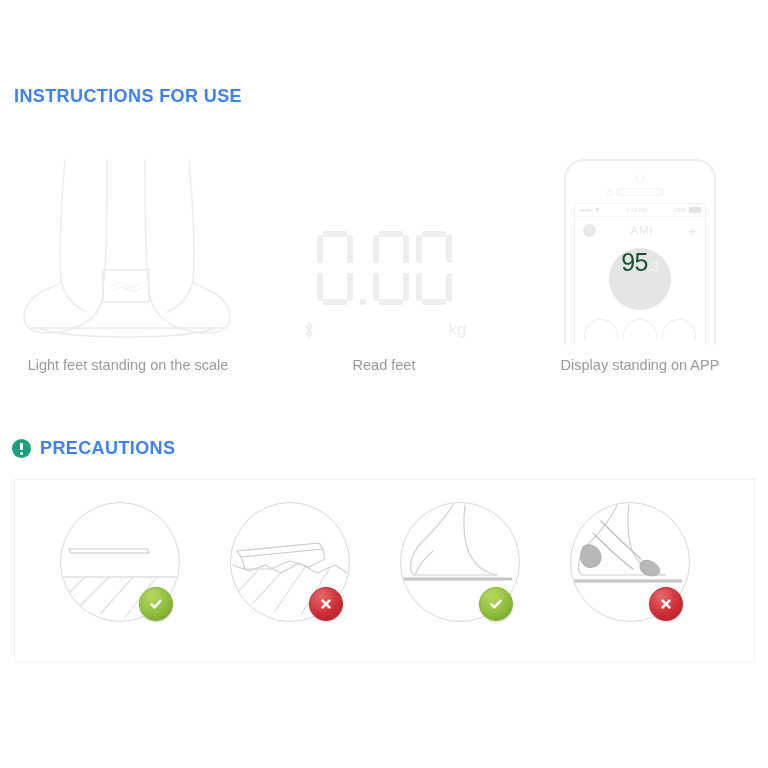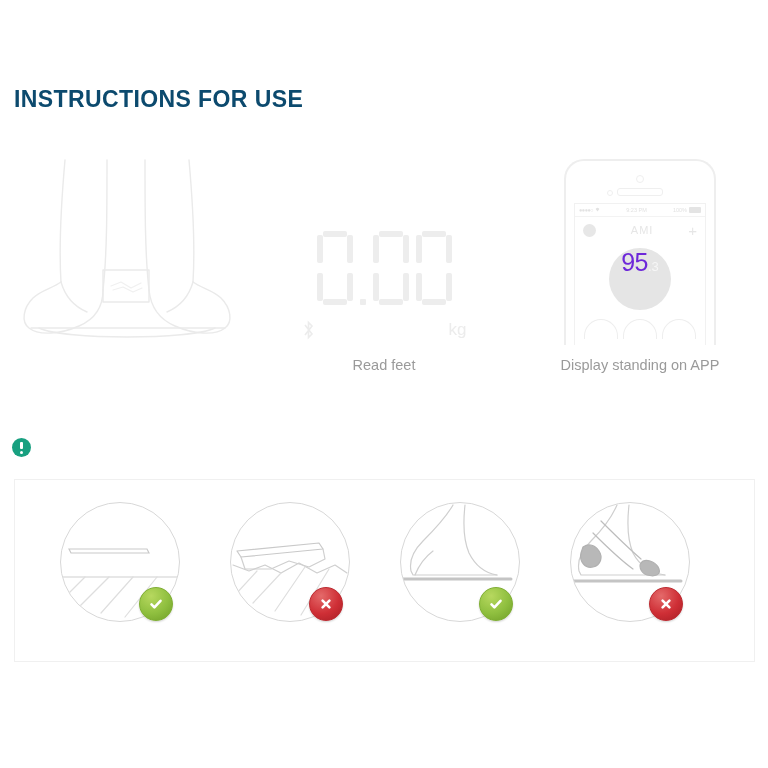--- a/index.html
+++ b/index.html
@@ -15,23 +15,23 @@
     font-family: "Liberation Sans", sans-serif;
     -webkit-font-smoothing: antialiased;
   }
 
   
   .section-heading {
     position: absolute;
     display: flex;
     align-items: center;
     gap: 9px;
-    color: #0c4a6e;
+    color: #3b82f6;
     font-weight: bold;
-    font-size: 23px;
+    font-size: 18px;
     letter-spacing: 0.4px;
   }
   #instructions-heading { left: 14px; top: 86px; }
   #precautions-heading  { left: 12px; top: 438px; }
 
   .alert-icon {
     width: 19px;
     height: 19px;
     border-radius: 50%;
     background: #18a080;
@@ -200,21 +200,21 @@
   .app-plus { color: #e6e6e6; font-size: 15px; line-height: 1; }
   .weight-circle {
     margin: 5px auto 0;
     width: 62px; height: 62px;
     border-radius: 50%;
     background: #e5e5e5;
     display: flex;
     align-items: baseline;
     justify-content: center;
   }
-  .weight-int { color: #6d28d9; font-size: 25px; letter-spacing: -0.5px; }
+  .weight-int { color: #14532d; font-size: 25px; letter-spacing: -0.5px; }
   .weight-dec { color: #f6f6f6; font-size: 13px; }
   .app-tabs {
     display: flex;
     justify-content: space-around;
     margin-top: 9px;
     padding: 0 6px;
   }
   .app-tab {
     width: 34px; height: 20px;
     border: 1.5px solid #eeeeee;
@@ -306,20 +306,21 @@
         <path d="M28 178 L222 178"></path>
         <path d="M36 178 C60 190, 188 190, 212 178"></path>
         <path d="M100 120 L146 120 L146 152 L100 152 Z"></path>
 
         <g stroke="#f0f0f0" stroke-width="1.2">
           <path d="M108 136 L118 132 L128 138 L138 133"></path>
           <path d="M110 140 L120 137 L130 142 L139 138"></path>
         </g>
       </svg>
     </div>
+    <div class="step-caption">Light feet standing on the scale</div>
   </div>
 
   <div class="step">
     <div class="step-art">
       <div style="display:flex;flex-direction:column;align-items:center;">
         <div class="lcd">
           <div class="digit">
             <i class="seg h a"></i>
               <i class="seg v b"></i>
               <i class="seg v c"></i>
@@ -400,20 +401,21 @@
           </div>
         </div>
       </div>
     </div>
     <div class="step-caption">Display standing on APP</div>
   </div>
 </div>
 
 <div class="section-heading" id="precautions-heading">
   <span class="alert-icon"></span>
+  <span>PRECAUTIONS</span>
 </div>
 
 <div id="precautions-panel">
   <div id="precautions-row">
 
     <div class="precaution">
       <div class="circle-art">
         <svg width="118" height="118" viewBox="0 0 118 118" fill="none" stroke="#cfcfcf" stroke-width="1.2" stroke-linecap="round">
           <path d="M2 74 L116 74"></path>
           <path d="M8 46 L86 46 L88 50 L10 50 Z" stroke="#c9c9c9"></path>

